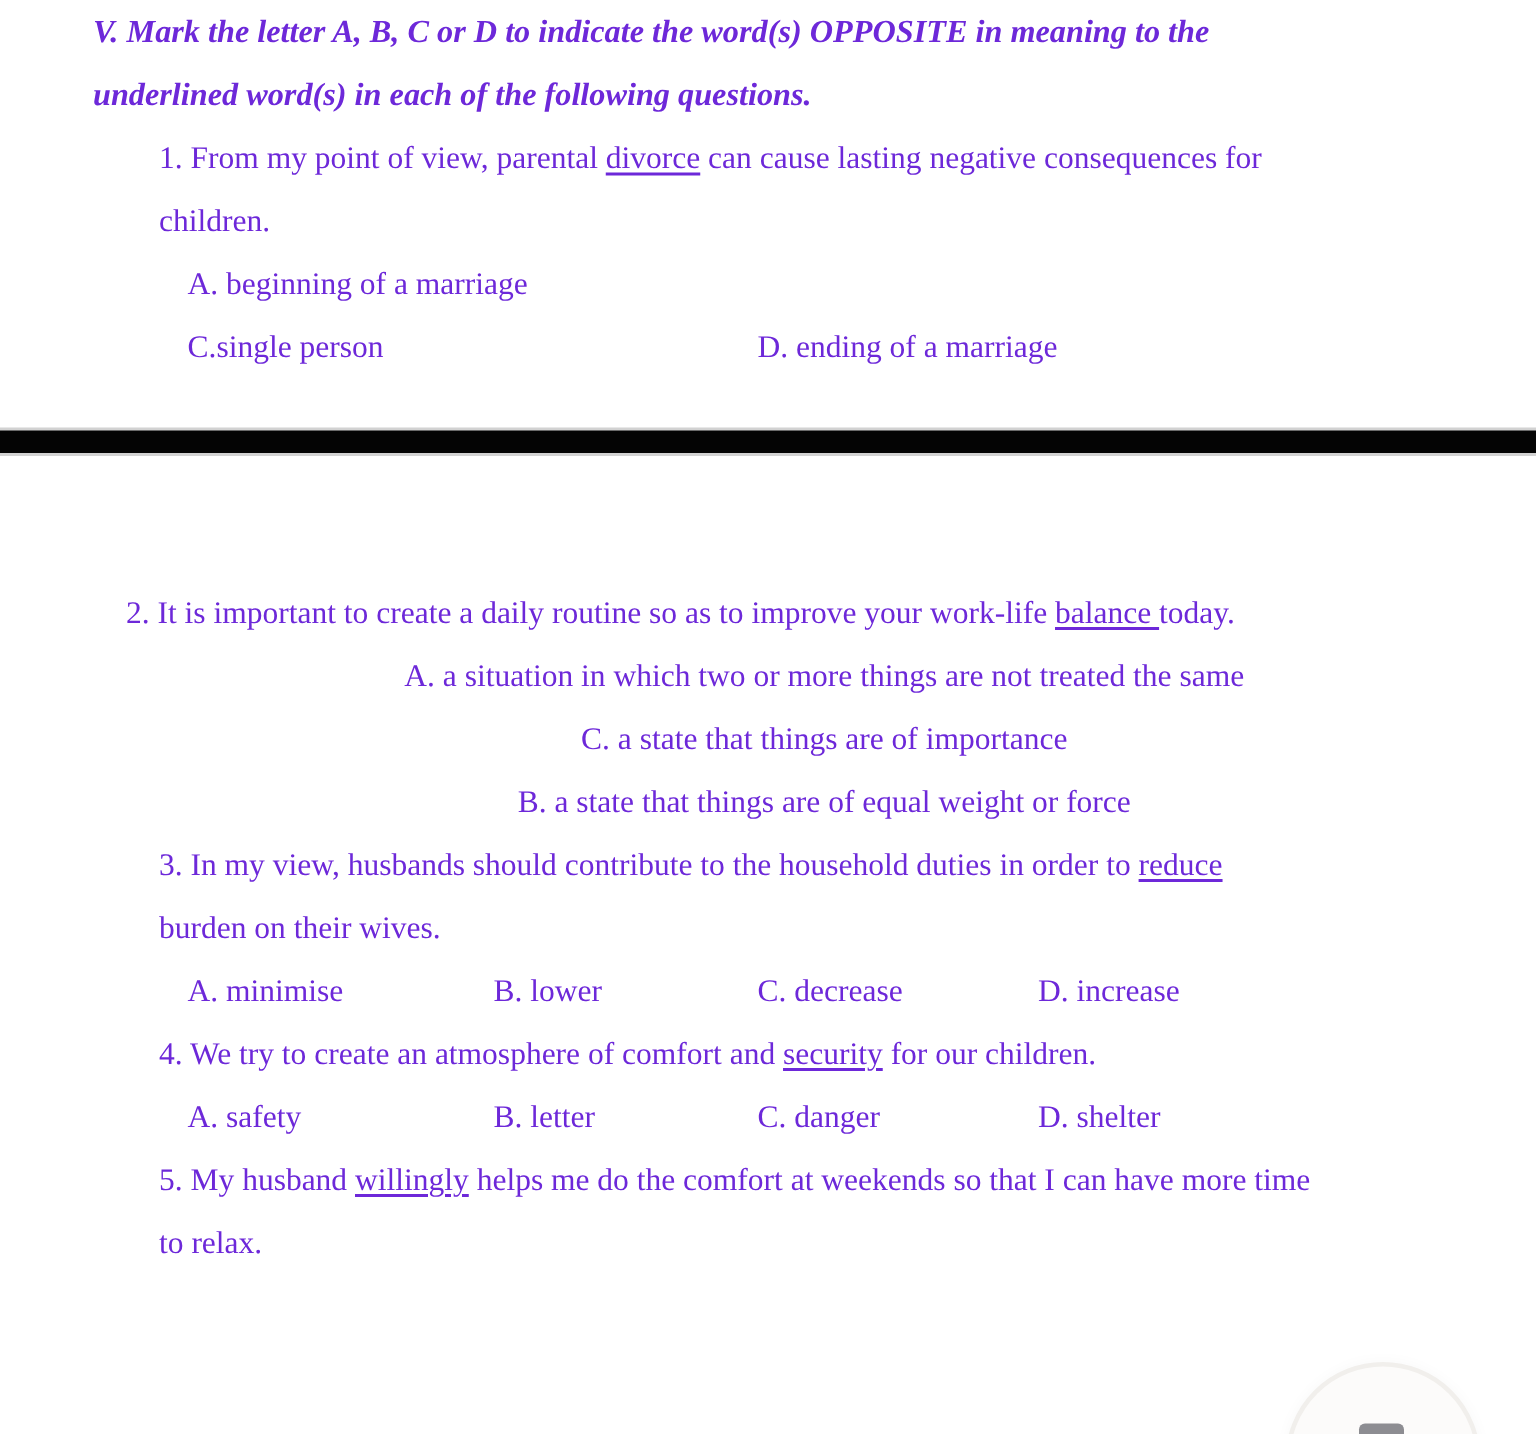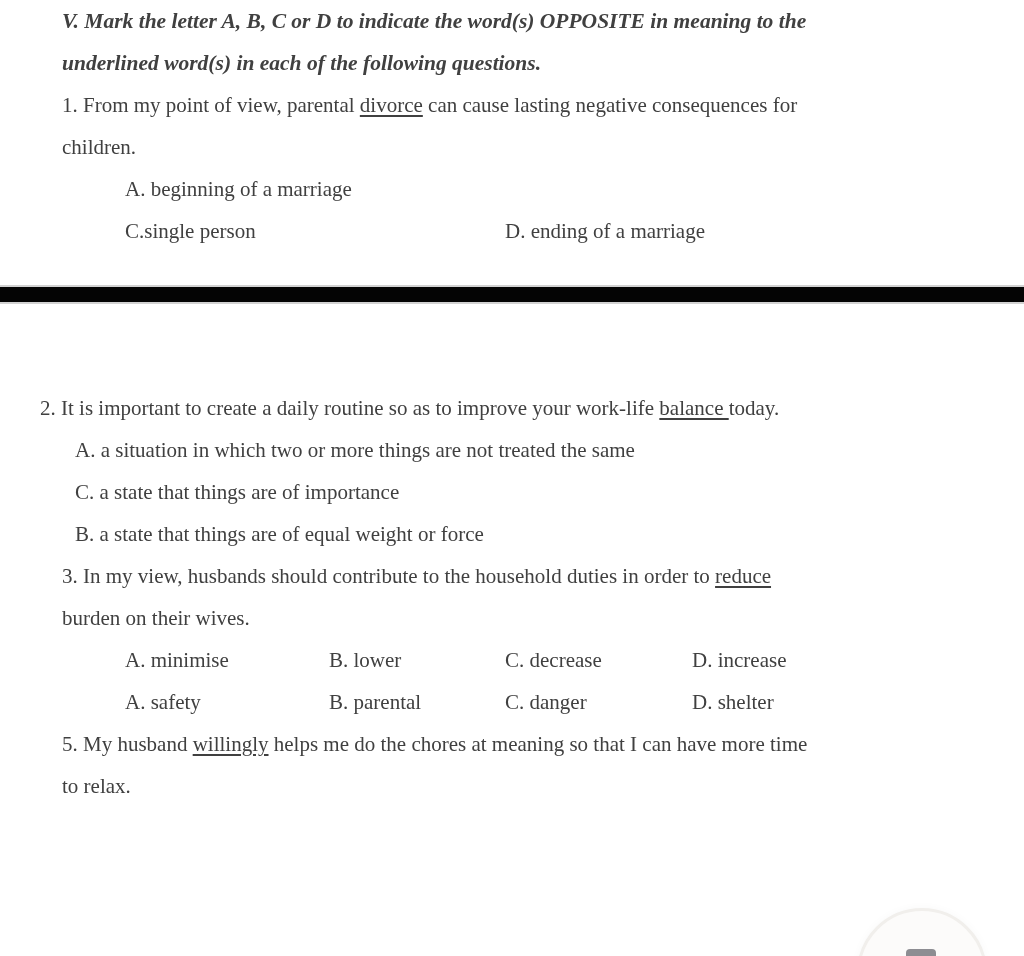--- a/index.html
+++ b/index.html
@@ -3,31 +3,31 @@
 <meta charset="utf-8">
 <style>
   html,body{margin:0;padding:0;background:#ffffff;}
   .page{
     position:relative;
     width:1024px;height:956px;
     background:#ffffff;
     overflow:hidden;
     font-family:"Liberation Serif","DejaVu Serif",serif;
     font-size:21px;line-height:42px;
-    color:#404040;
+    color:#6d28d9;
   }
   .hline{
     padding-left:62px;white-space:pre;
     font-weight:bold;font-style:italic;font-size:21.5px;
   }
-  .tline{padding-left:62px;white-space:pre;}
+  .tline{padding-left:62px;white-space:pre;margin-left:44px;}
   .u{text-decoration:underline;text-underline-offset:3px;text-decoration-thickness:1.5px;}
   .optrow{position:relative;height:42px;text-align:center;}
   .opt{position:absolute;top:0;white-space:pre;}
-  .optline{padding-left:75px;white-space:pre;}
+  .optline{padding-left:75px;white-space:pre;text-align:center;}
   .divider{
     margin-top:35px;height:15px;background:#040404;
     box-shadow:0 -2px 0 0 #d2d2d2, 0 2px 0 0 #d2d2d2;
   }
   .after-break{margin-top:85px;padding-left:40px;}
   .l125{left:125px;} .l315{left:329px;} .l505{left:505px;}
   .l565{left:565px;} .l692{left:692px;} .l754{left:754px;}
   .fab{
     position:absolute;left:857px;top:908px;
     width:130px;height:130px;border-radius:50%;
@@ -68,27 +68,28 @@
 
   <div class="tline"><span>3. In my view, husbands should contribute to the household duties in order to </span><span class="u">reduce</span><span></span></div>
   <div class="tline">burden on their wives.</div>
   <div class="optrow">
     <span class="opt l125">A. minimise</span>
     <span class="opt l315">B. lower</span>
     <span class="opt l505">C. decrease</span>
     <span class="opt l692">D. increase</span>
   </div>
 
+  <div class="tline"><span>4. We try to create an atmosphere of comfort and </span><span class="u">security</span><span> for our children.</span></div>
   <div class="optrow">
     <span class="opt l125">A. safety</span>
-    <span class="opt l315">B. parental</span>
+    <span class="opt l315">B. letter</span>
     <span class="opt l505">C. danger</span>
     <span class="opt l692">D. shelter</span>
   </div>
 
-  <div class="tline"><span>5. My husband </span><span class="u">willingly</span><span> helps me do the chores at meaning so that I can have more time</span></div>
+  <div class="tline"><span>5. My husband </span><span class="u">willingly</span><span> helps me do the comfort at weekends so that I can have more time</span></div>
   <div class="tline">to relax.</div>
 
   <div class="fab">
     <div class="fab-icon"></div>
   </div>
 
 </div>
 
 </body></html>

